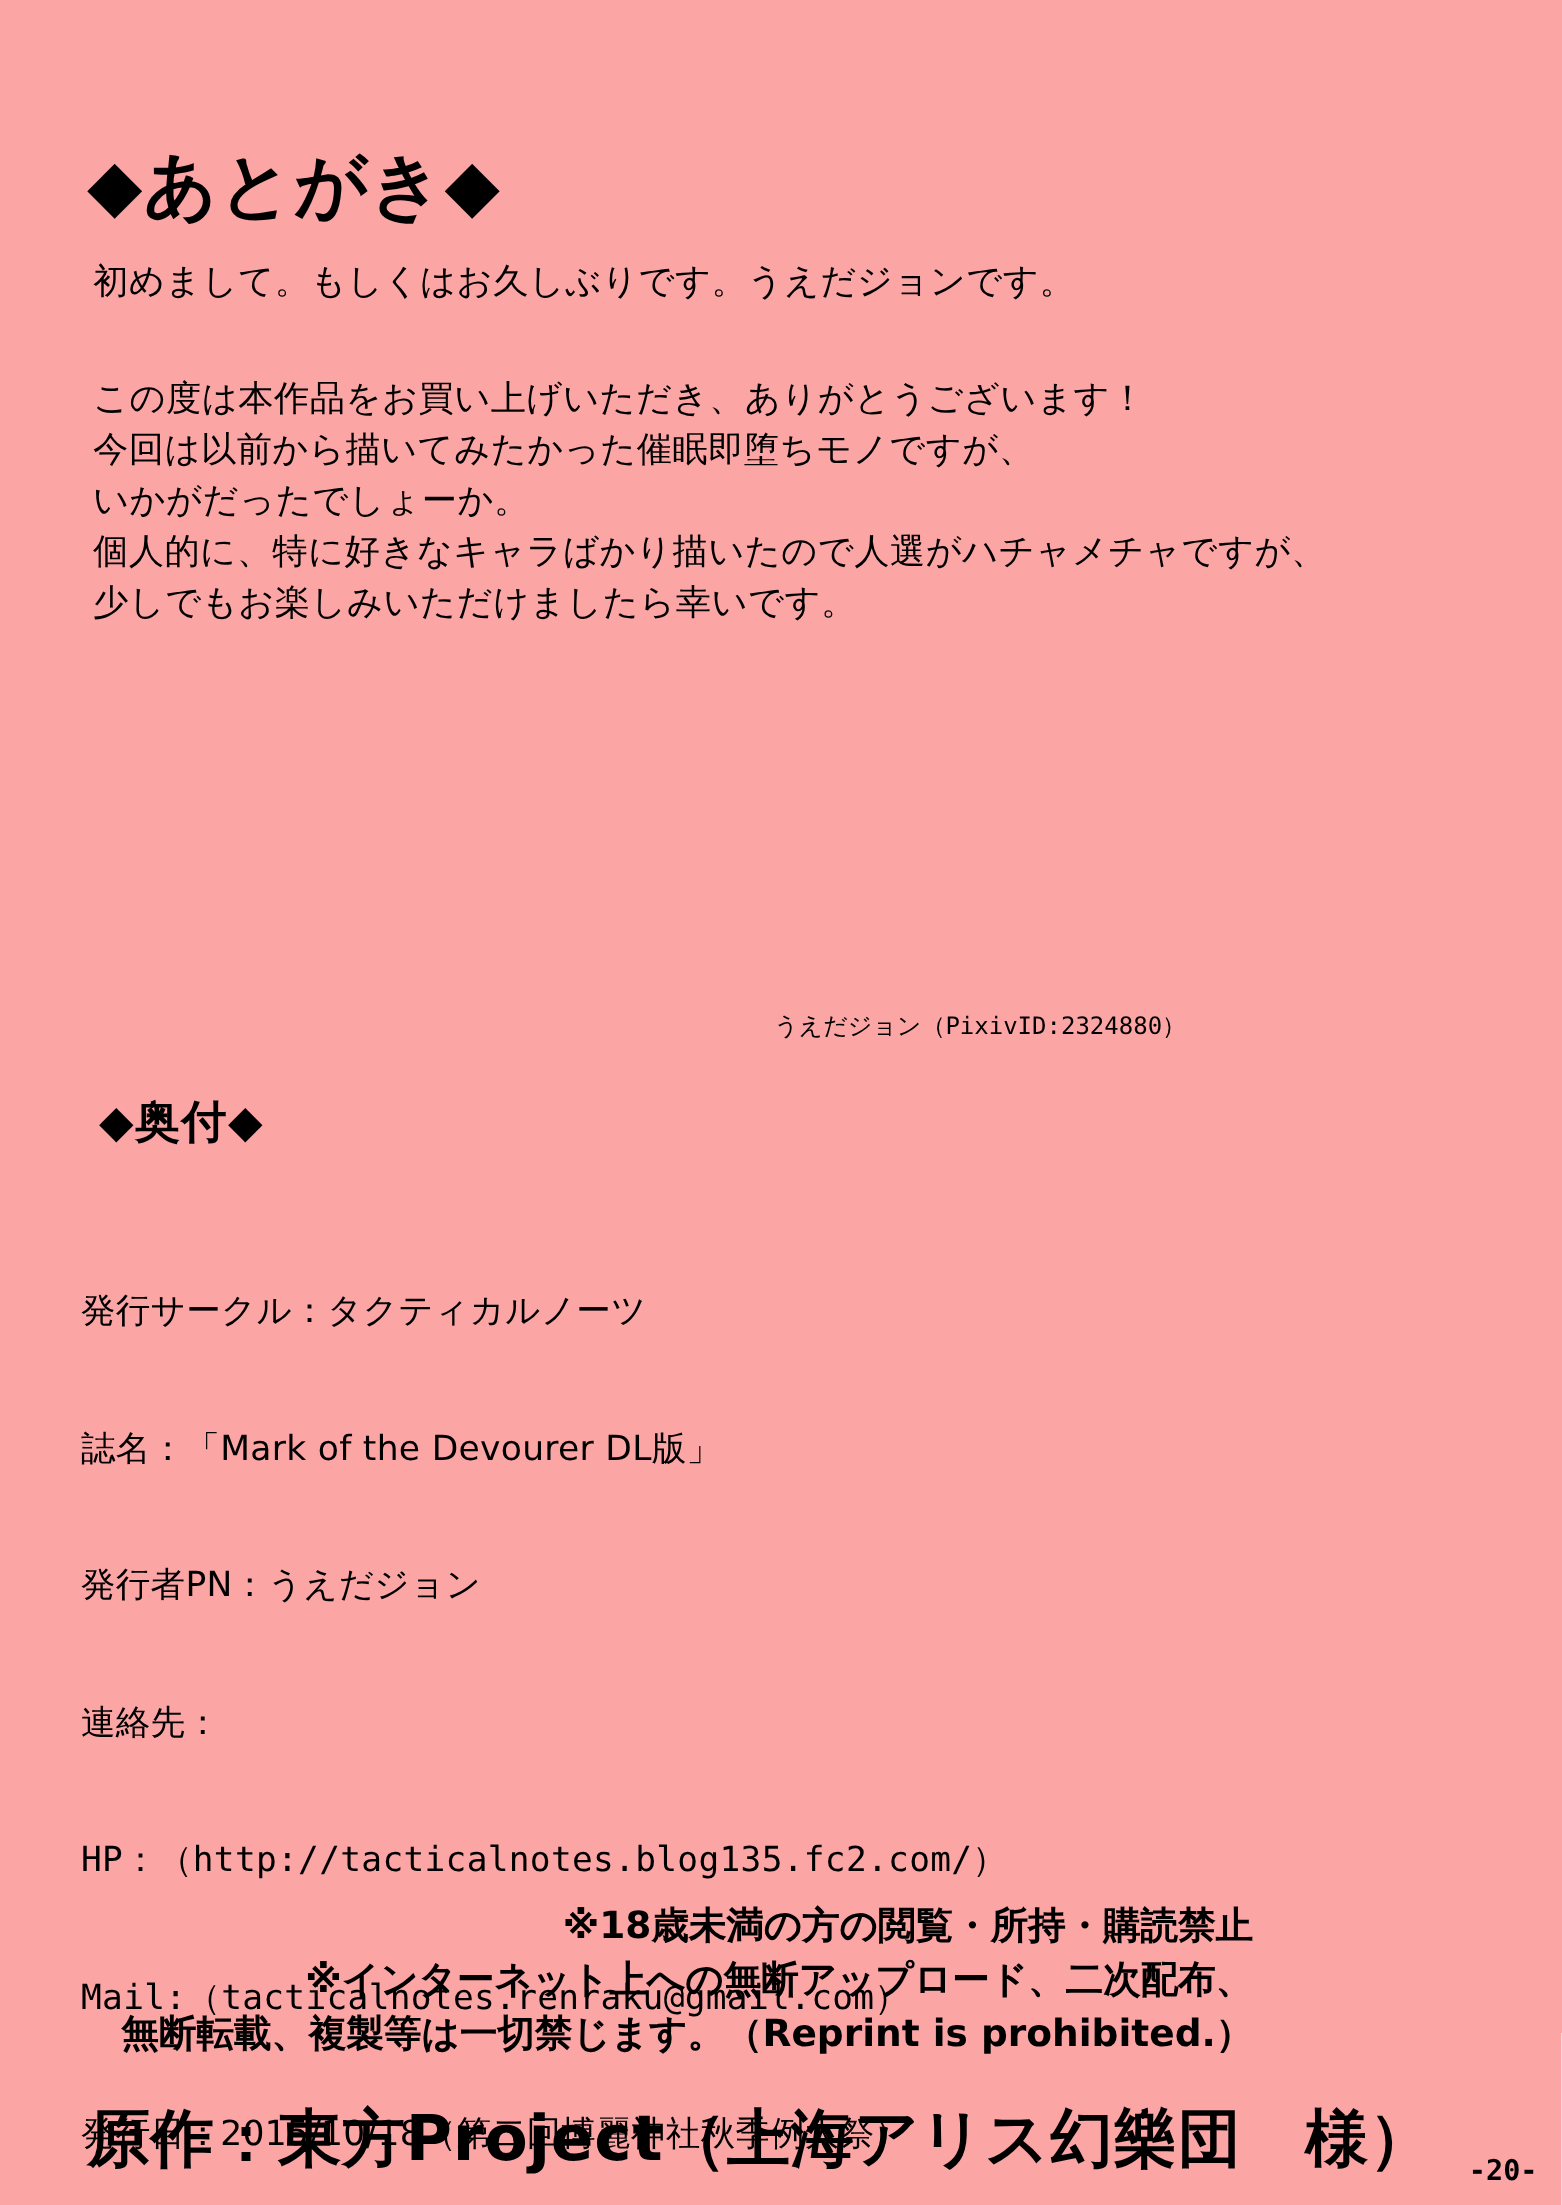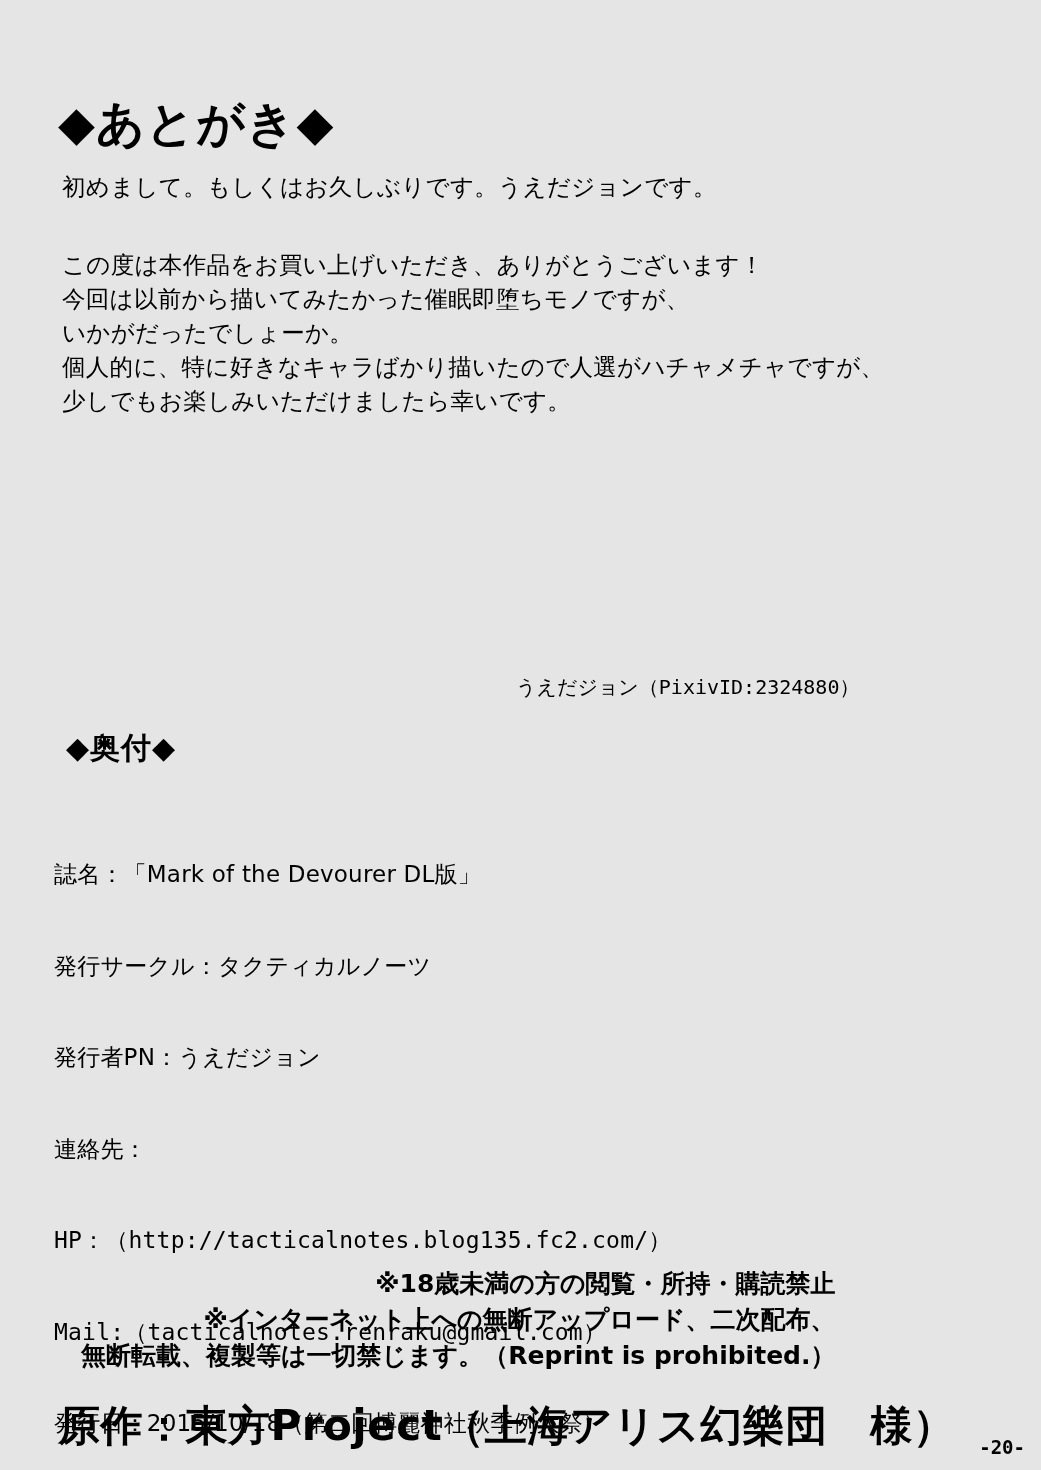--- a/index.html
+++ b/index.html
@@ -4,21 +4,21 @@
 <style>
   html, body {
     margin: 0;
     padding: 0;
     background: #ffffff;
   }
   .page {
     position: relative;
     width: 1041px;
     height: 1470px;
-    background: #e5e5e5;
+    background: #fca5a5;
     font-family: "DejaVu Sans", sans-serif;
     color: #000000;
     overflow: hidden;
     text-decoration: underline;
   }
 
   
   .section-heading {
     position: absolute;
     font-family: "DejaVu Sans", sans-serif;
@@ -56,21 +56,21 @@
   }
   #para2 {
     left: 62px;
     top: 450px;
   }
   #signature {
     position: absolute;
     left: 516px;
     top: 674px;
     font-family: "DejaVu Sans Mono", monospace;
-    font-size: 20px;
+    font-size: 16px;
     white-space: pre;
     letter-spacing: 0px;
   }
 
   
   #colophon-lines {
     position: absolute;
     left: 54px;
     top: 798px;
     font-family: "DejaVu Sans", sans-serif;
@@ -132,22 +132,22 @@
 いかがだったでしょーか。
 個人的に、特に好きなキャラばかり描いたので人選がハチャメチャですが、
 少しでもお楽しみいただけましたら幸いです。</div>
 
 
   <div id="signature">うえだジョン（PixivID:2324880）</div>
 
   <h1 class="section-heading" id="colophon-heading">◆奥付◆</h1>
 
   <div id="colophon-lines">
+    <div>発行サークル：タクティカルノーツ</div>
     <div>誌名：「Mark of the Devourer DL版」</div>
-    <div>発行サークル：タクティカルノーツ</div>
     <div>発行者PN：うえだジョン</div>
     <div>連絡先：</div>
     <div class="mono">HP：（http://tacticalnotes.blog135.fc2.com/）</div>
     <div class="mono">Mail:（tacticalnotes.renraku@gmail.com）</div>
     <div>発行日：2015/10/18（第二回博麗神社秋季例大祭）</div>
   </div>
 
   <div id="notices">※18歳未満の方の閲覧・所持・購読禁止
 ※インターネット上への無断アップロード、二次配布、
 　無断転載、複製等は一切禁じます。（Reprint is prohibited.）</div>

